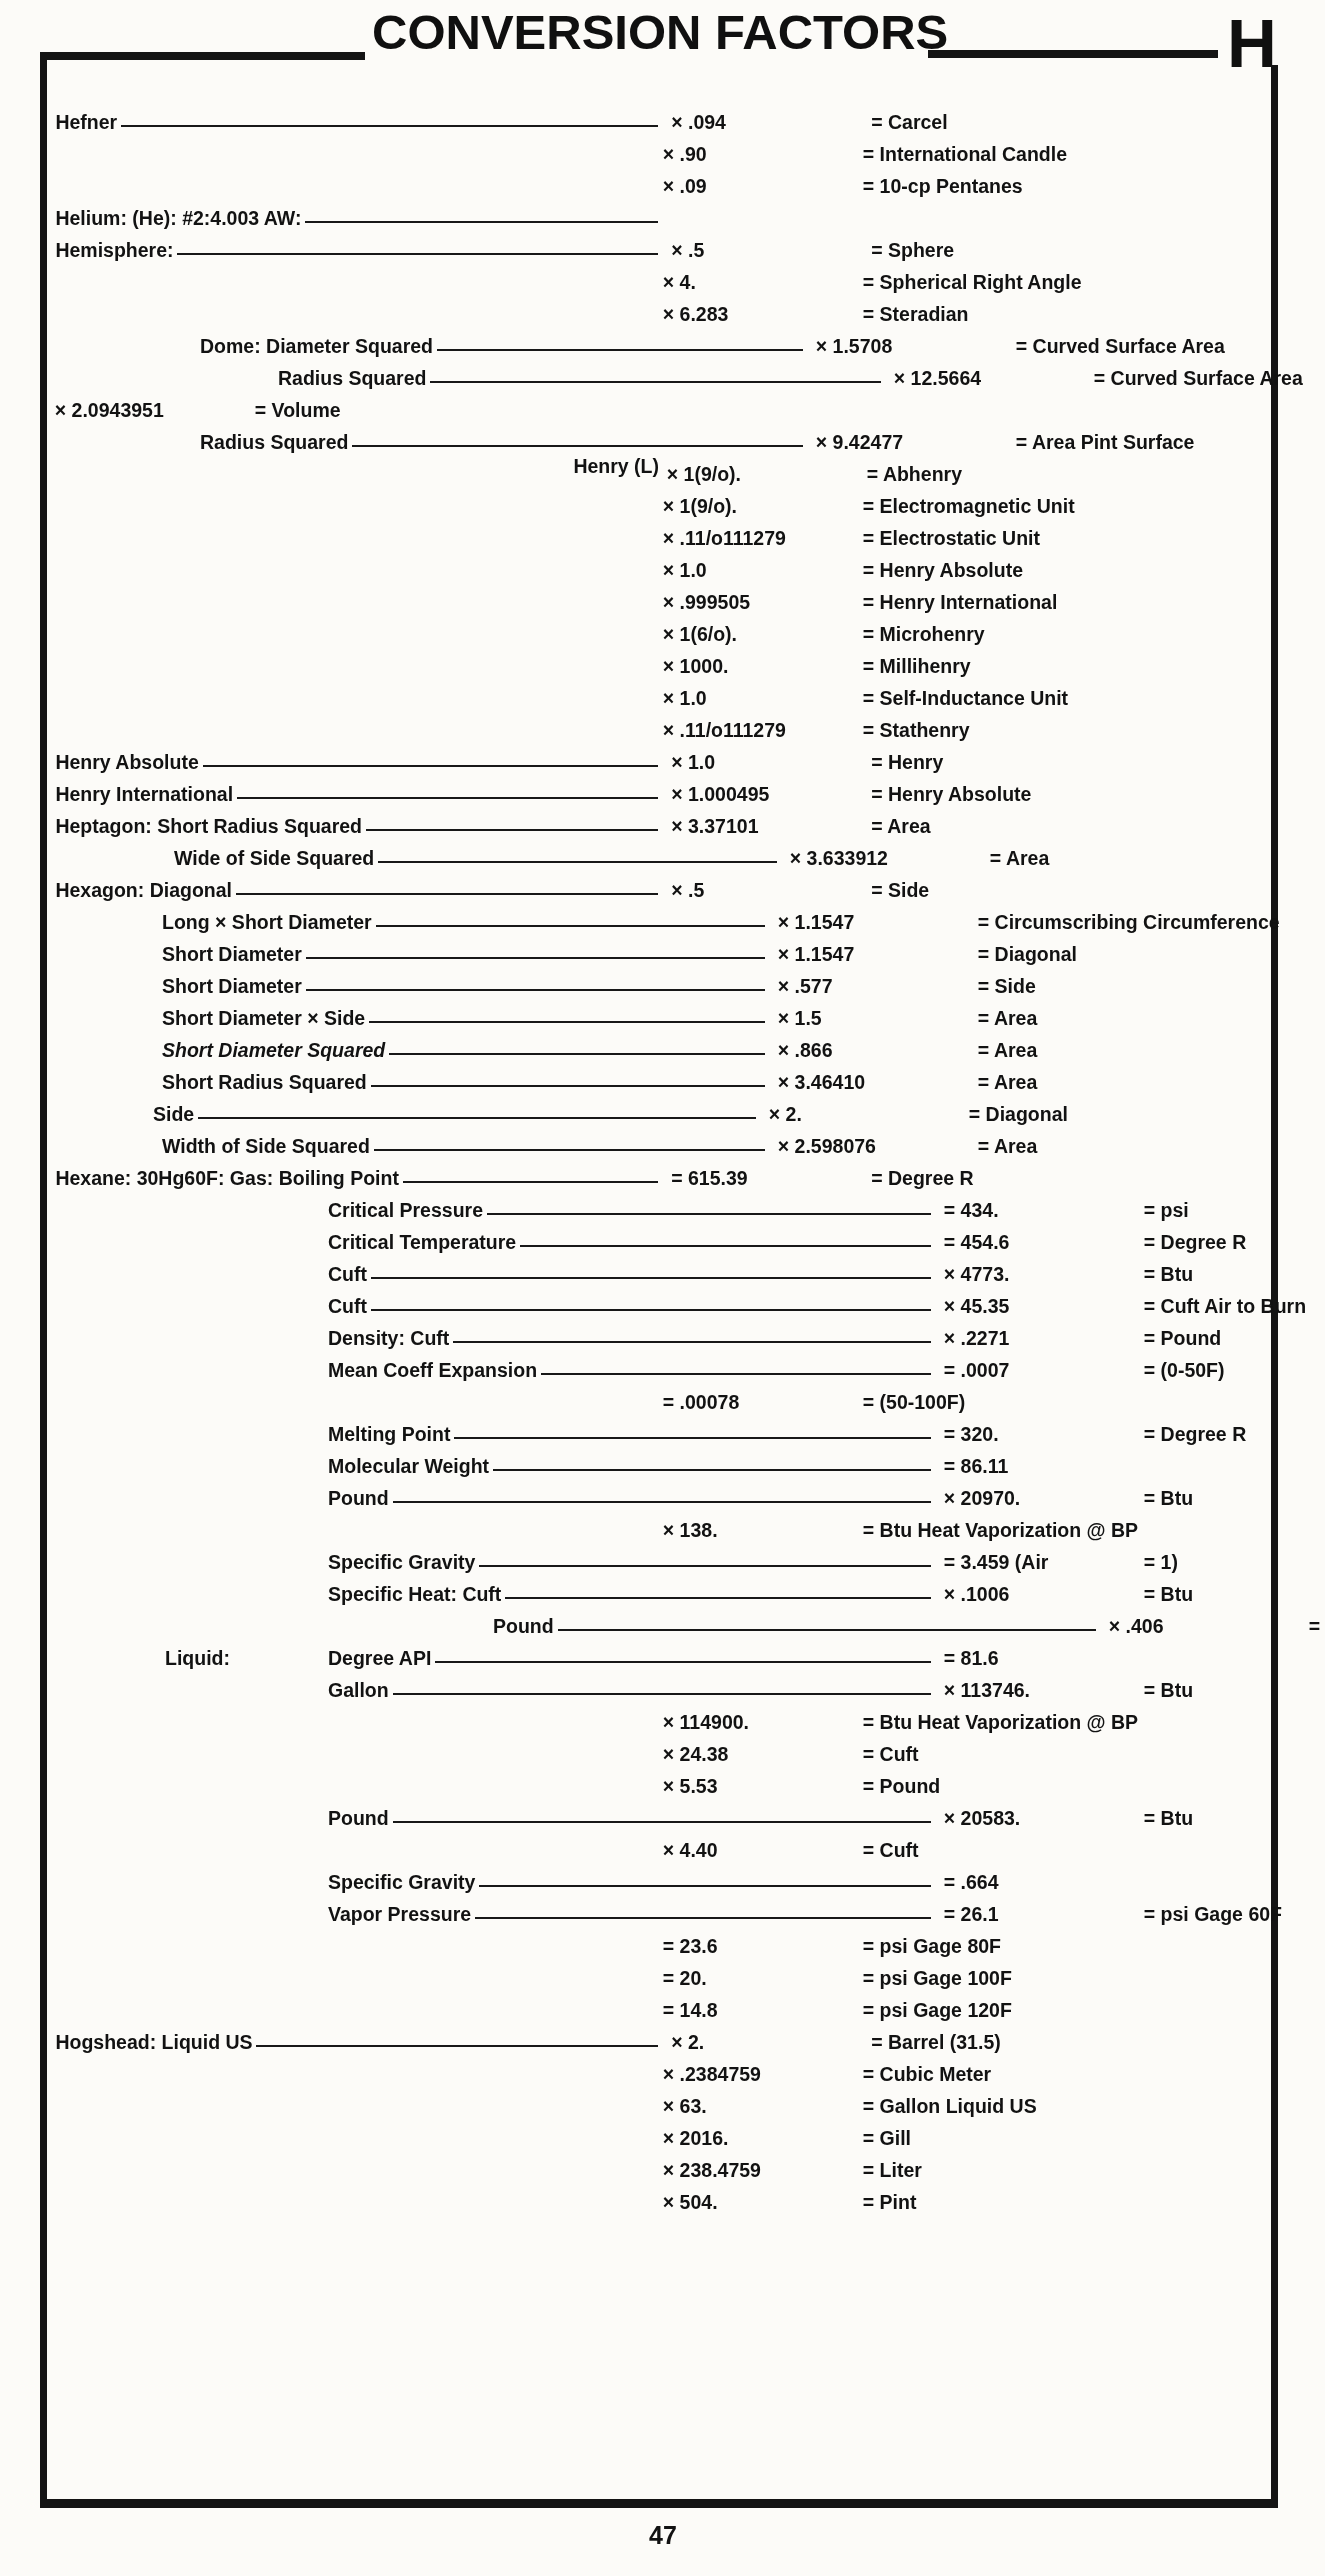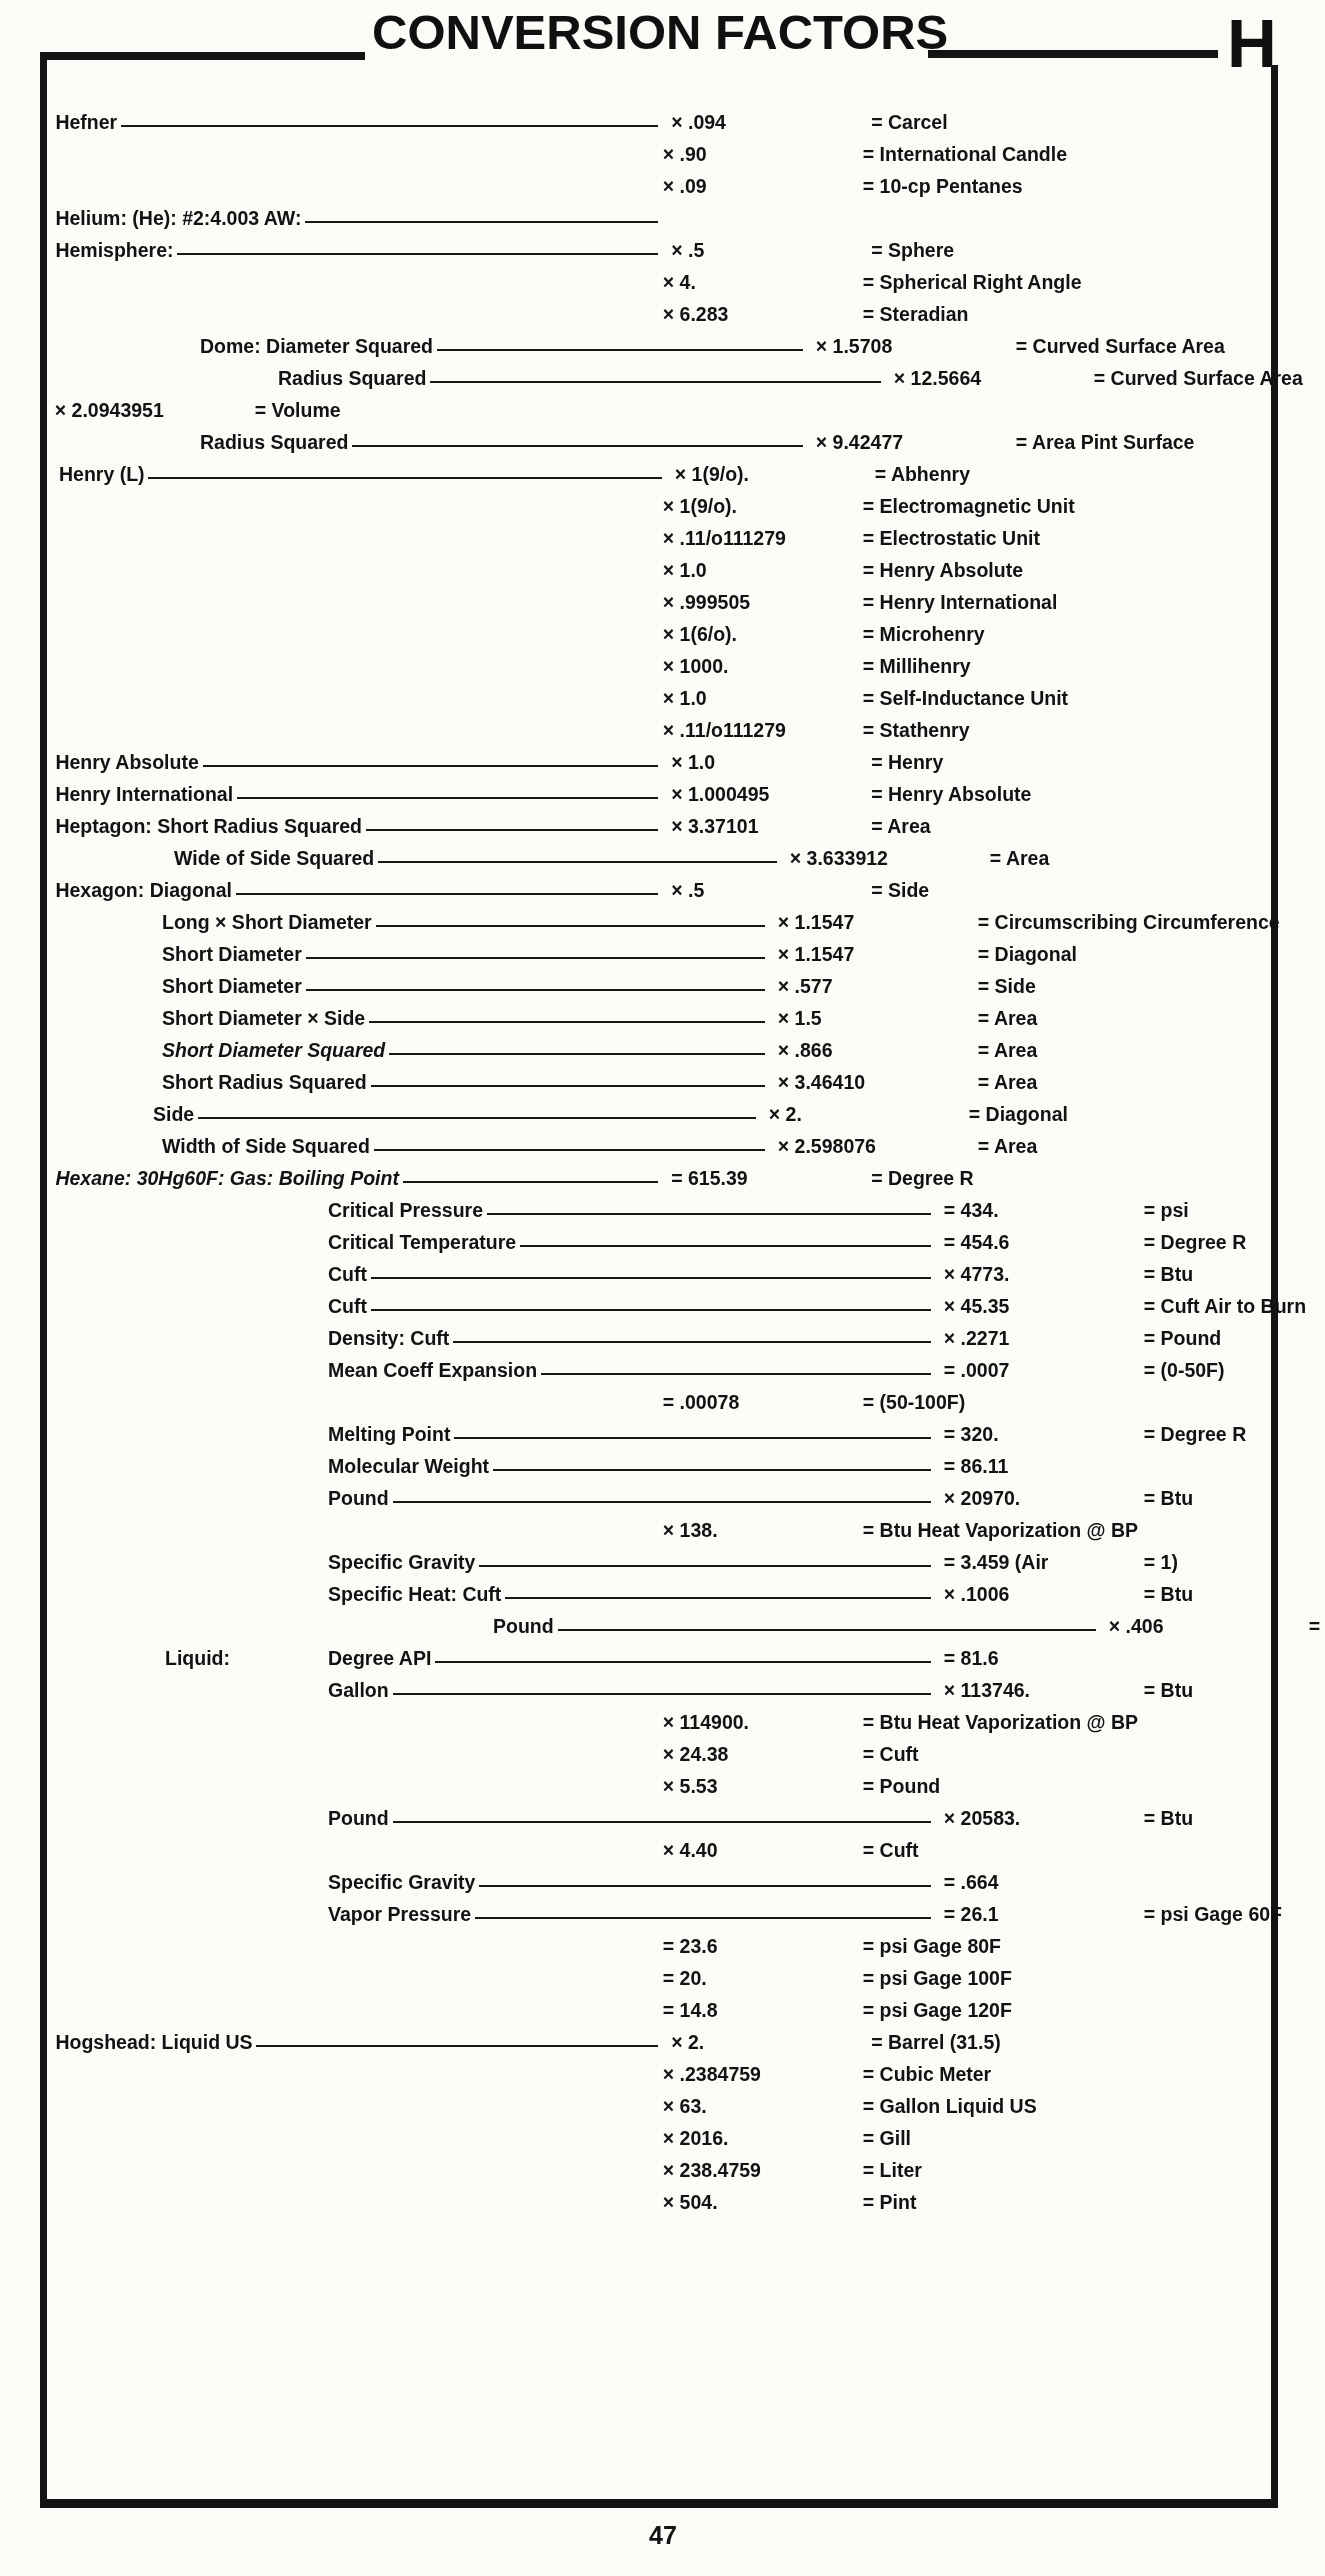--- a/index.html
+++ b/index.html
@@ -163,21 +163,21 @@
     <div class="lbl" style="padding-left: 153px;">
 
       <span class="ltext">Radius Squared</span>
       <span class="leader"></span>
     </div>
     <div class="val">× 9.42477</div>
     <div class="res">= Area Pint Surface</div>
   </div>
 
   <div class="row">
-    <div class="lbl" style="padding-left: 12px;">
+    <div class="lbl" style="padding-left: 4px; flex-direction: column;">
 
       <span class="ltext">Henry (L)</span>
       <span class="leader"></span>
     </div>
     <div class="val">× 1(9/o).</div>
     <div class="res">= Abhenry</div>
   </div>
 
   <div class="row">
     <div class="lbl" style="padding-left: 0px;">
@@ -383,21 +383,21 @@
     <div class="lbl" style="padding-left: 115px;">
 
       <span class="ltext">Width of Side Squared</span>
       <span class="leader"></span>
     </div>
     <div class="val">× 2.598076</div>
     <div class="res">= Area</div>
   </div>
 
   <div class="row">
-    <div class="lbl" style="padding-left: 8.4px; font-style: italic;">
+    <div class="lbl" style="padding-left: 8.4px;">
 
       <span class="ltext">Hexane: 30Hg60F: Gas: Boiling Point</span>
       <span class="leader"></span>
     </div>
     <div class="val">= 615.39</div>
     <div class="res">= Degree R</div>
   </div>
 
   <div class="row">
     <div class="lbl" style="padding-left: 281px;">

